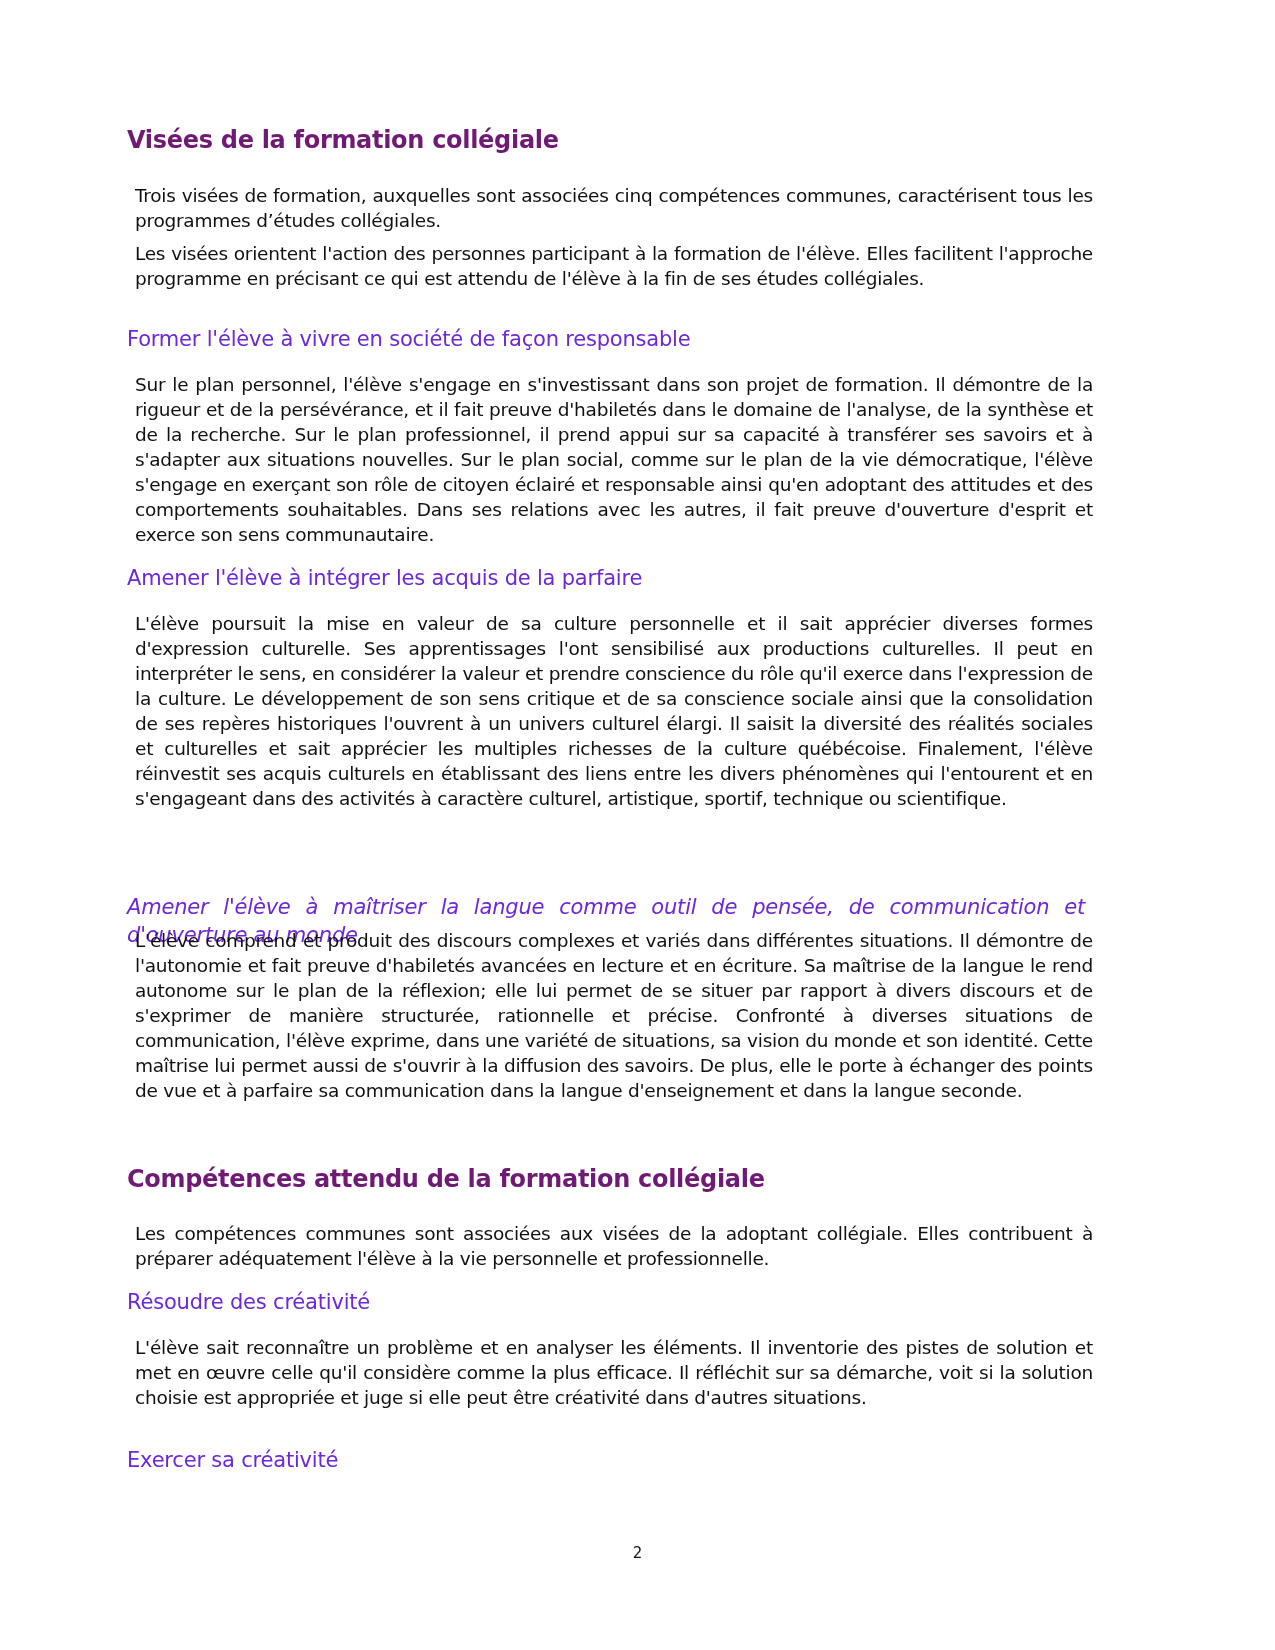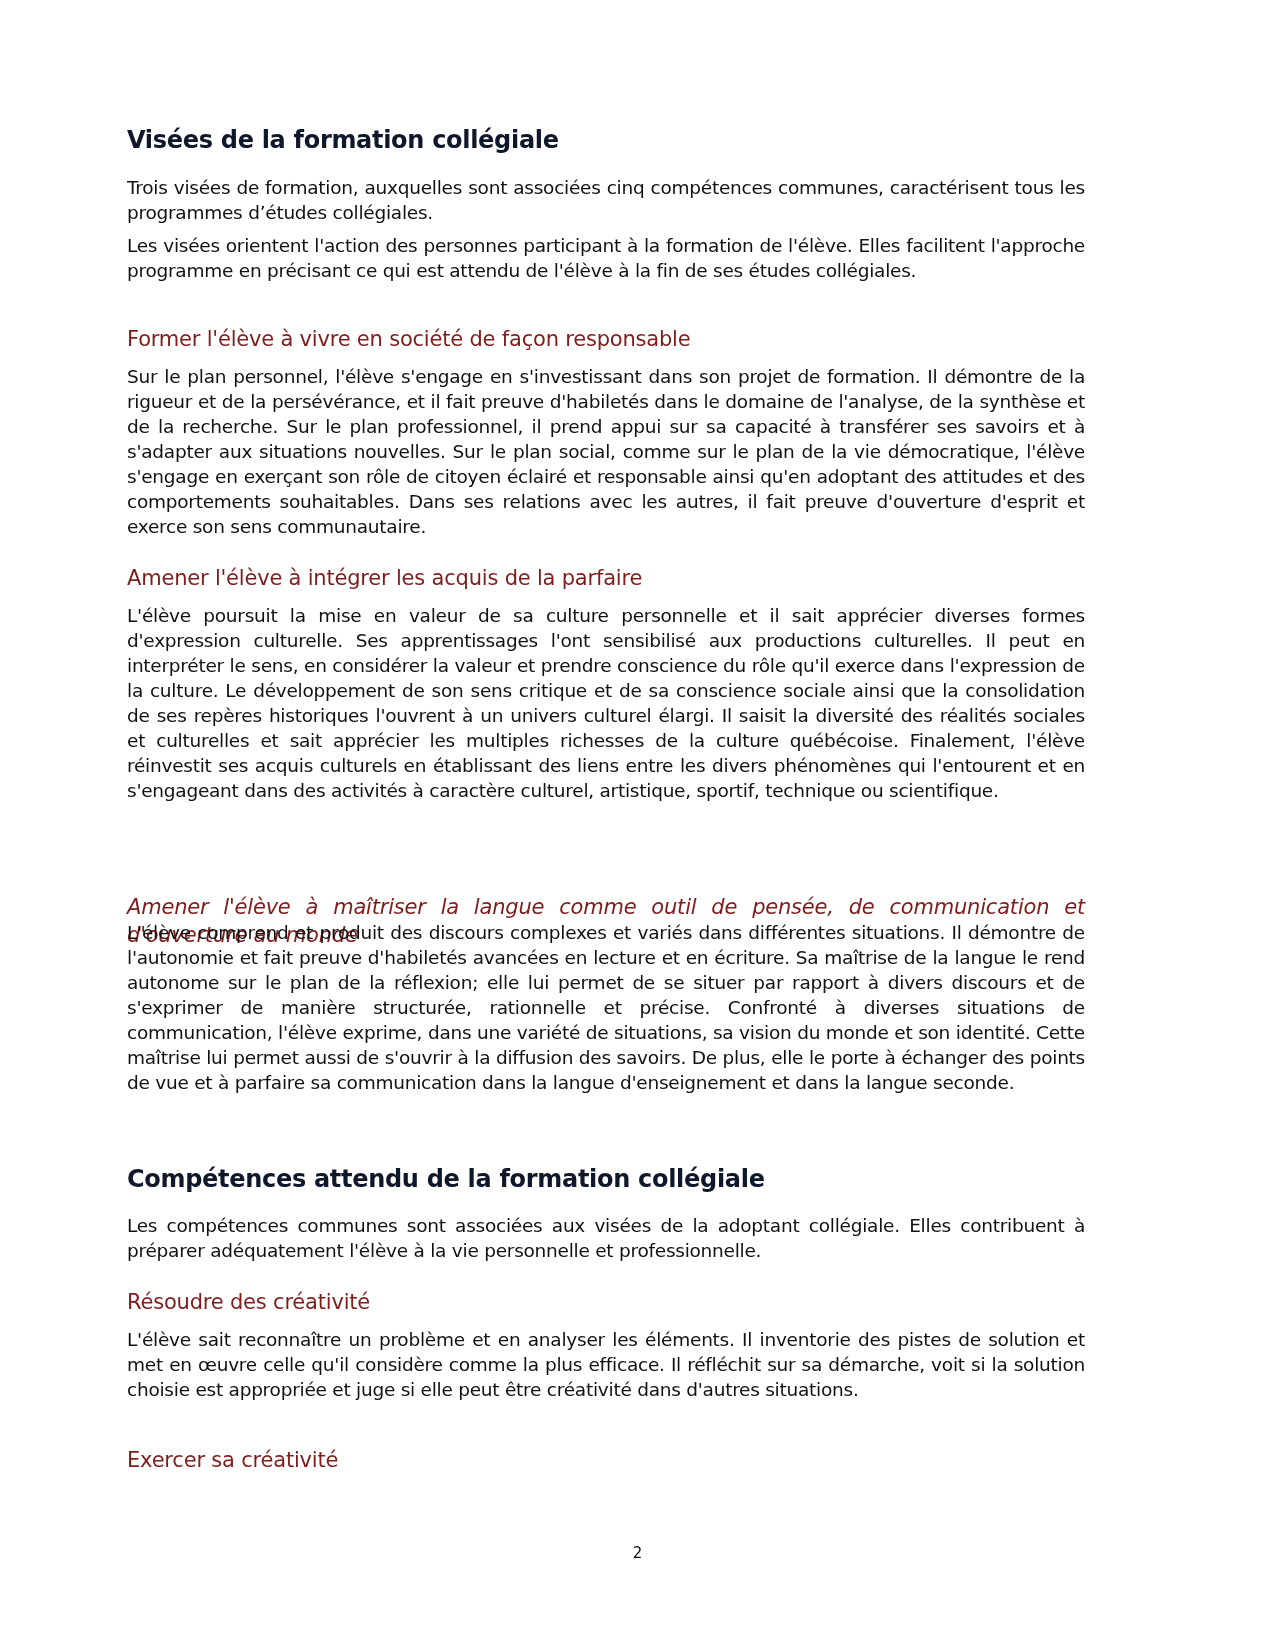--- a/index.html
+++ b/index.html
@@ -4,32 +4,32 @@
 <style>
   html, body { margin: 0; padding: 0; background: #ffffff; }
   body { width: 1275px; height: 1650px; position: relative; overflow: hidden; }
   .page {
     position: absolute; left: 127px; top: 0; width: 958px;
     font-family: "DejaVu Sans", sans-serif; color: #111111;
   }
   .h1 {
     position: absolute; left: 0; width: 958px;
     font-family: "DejaVu Sans", sans-serif; font-weight: bold;
-    font-size: 24px; color: #0f172a; letter-spacing: -0.3px; margin: 0;
+    font-size: 24px; color: #701a75; letter-spacing: -0.3px; margin: 0;
   }
   .h2 {
     position: absolute; left: 0; width: 958px;
     font-family: "DejaVu Sans", sans-serif; font-weight: normal;
-    font-size: 21px; color: #7f1d1d; line-height: 28px; margin: 0;
+    font-size: 21px; color: #6d28d9; line-height: 28px; margin: 0;
     text-align: justify; letter-spacing: -0.2px;
   }
   .p {
     position: absolute; left: 0; width: 958px;
     font-size: 18.5px; line-height: 25px; text-align: justify;
-    margin: 0; color: #111111; letter-spacing: -0.25px;
+    margin: 8px; color: #111111; letter-spacing: -0.25px;
   }
   .footer {
     position: absolute; left: 0; top: 1544px; width: 1275px;
     text-align: center; font-family: "DejaVu Sans", sans-serif;
     font-size: 15px; color: #111111;
   }
 </style>
 </head>
 <body>
 

